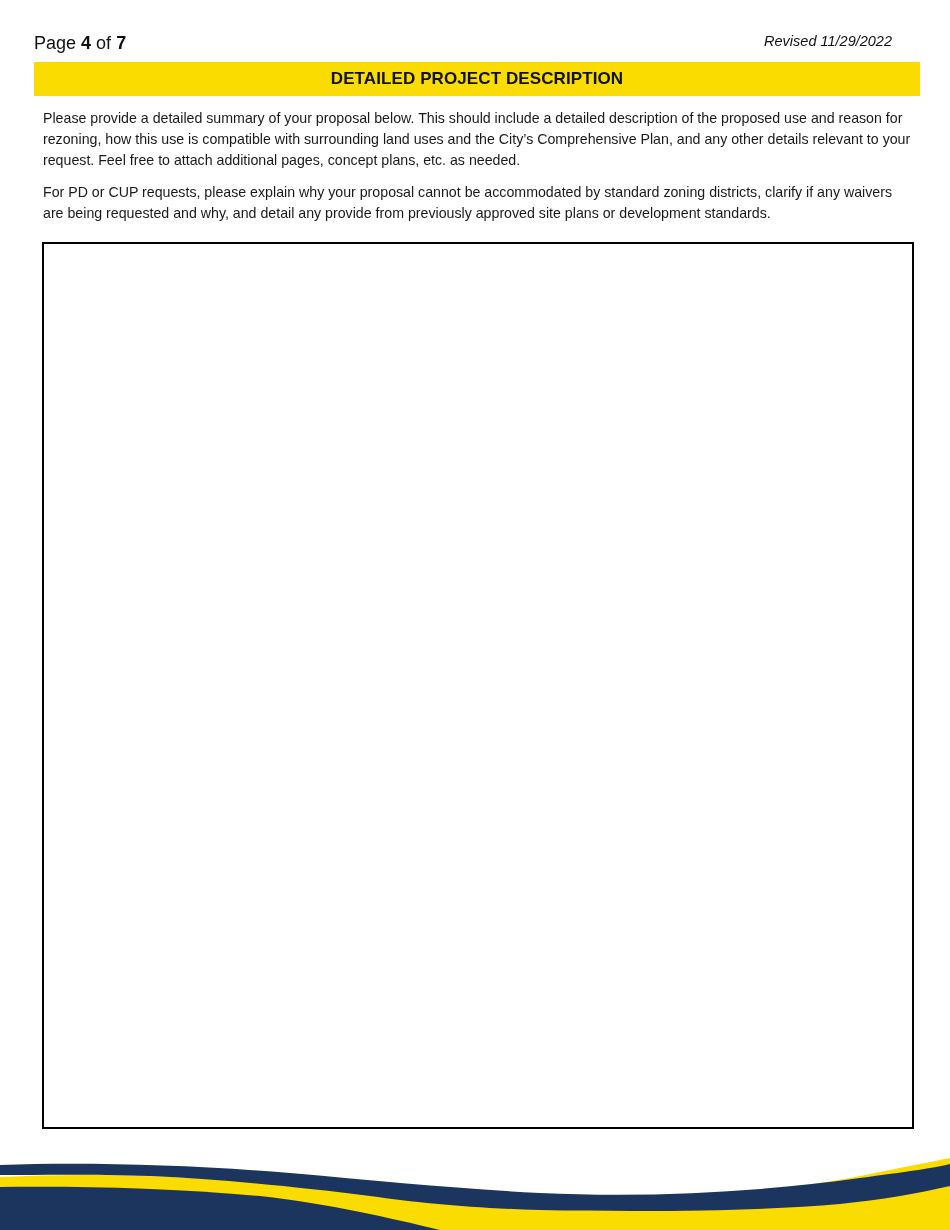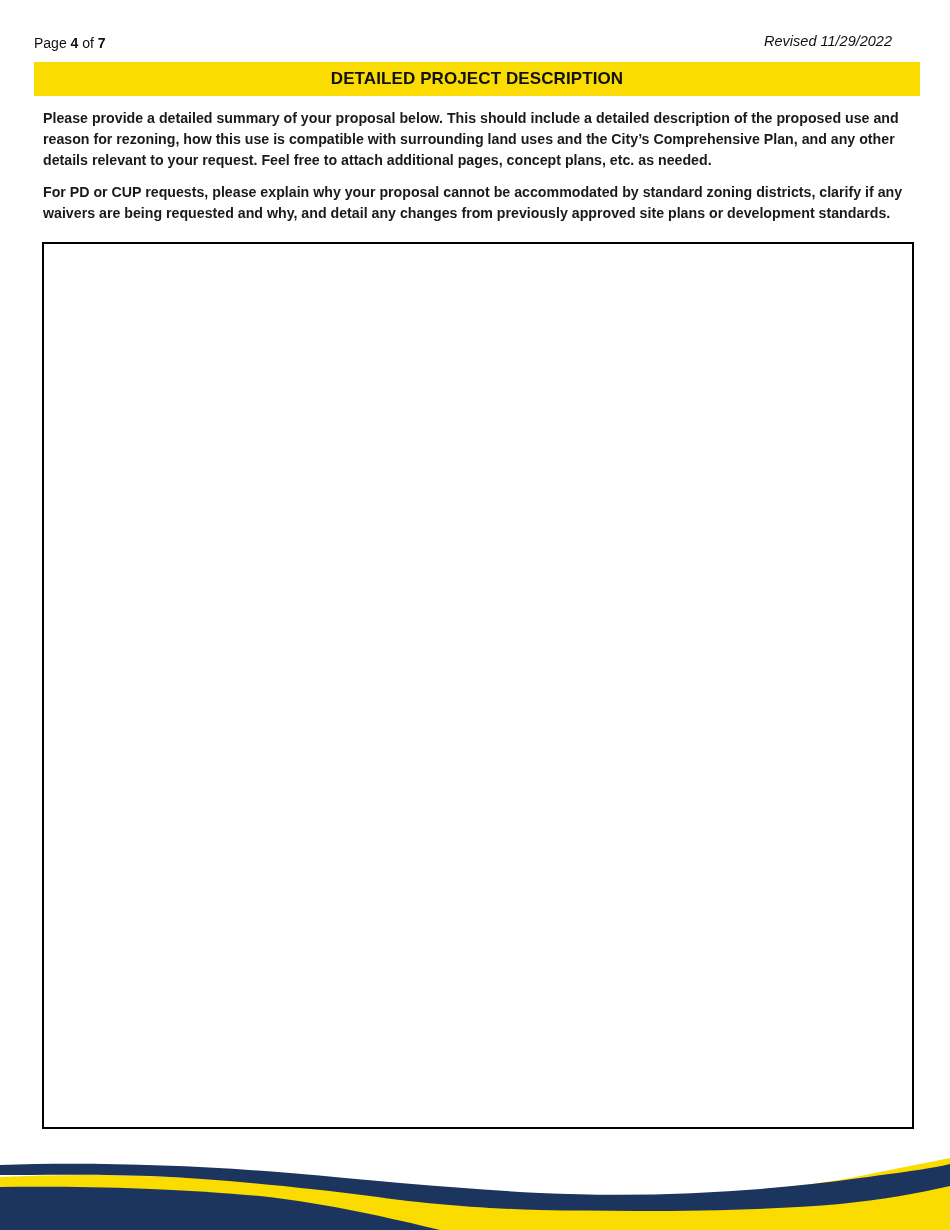--- a/index.html
+++ b/index.html
@@ -1,21 +1,21 @@
 <!DOCTYPE html>
 <html><head>
   <meta charset="utf-8">
   <style>
     * { box-sizing: border-box; margin: 0; padding: 0; }
     html, body { width: 950px; height: 1230px; background: #ffffff; overflow: hidden; }
     body { position: relative; font-family: "Liberation Sans", sans-serif; color: #1a1a1a; }
 
     .page-num {
       position: absolute; left: 34px; top: 34px;
-      font-size: 14px; line-height: 18px; color: #111;
+      font-size: 18px; line-height: 18px; color: #111;
     }
     .page-num b { font-weight: bold; }
 
     .revised {
       position: absolute; right: 58px; top: 32px;
       font-size: 14.5px; line-height: 18px; color: #111; font-style: italic;
     }
 
     .section-bar {
       position: absolute; left: 34px; top: 62px; width: 886px; height: 34px;
@@ -23,21 +23,21 @@
       display: flex; align-items: center; justify-content: center;
     }
     .section-bar h1 {
       font-size: 17px; font-weight: bold; color: #111; letter-spacing: 0.1px;
     }
 
     .instructions {
       position: absolute; left: 43px; top: 108px; width: 872px;
       font-size: 14.2px; line-height: 21px; color: #1a1a1a;
     }
-    .instructions p { margin-bottom: 11px; font-weight: bold; }
+    .instructions p { margin-bottom: 11px; }
 
     .description-box {
       position: absolute; left: 42px; top: 242px; width: 872px; height: 887px;
       border: 2px solid #000; background: #fff;
       resize: none; outline: none;
       font-family: "Liberation Sans", sans-serif; font-size: 14px; padding: 8px;
     }
 
     .footer-wave {
       position: absolute; left: 0; bottom: 0; width: 950px; height: 80px;
@@ -54,21 +54,21 @@
 </div>
 
 <div class="revised">Revised 11/29/2022</div>
 
 <div class="section-bar">
   <h1>DETAILED PROJECT DESCRIPTION</h1>
 </div>
 
 <div class="instructions">
   <p>Please provide a detailed summary of your proposal below. This should include a detailed description of the proposed use and reason for rezoning, how this use is compatible with surrounding land uses and the City’s Comprehensive Plan, and any other details relevant to your request. Feel free to attach additional pages, concept plans, etc. as needed.</p>
-  <p>For PD or CUP requests, please explain why your proposal cannot be accommodated by standard zoning districts, clarify if any waivers are being requested and why, and detail any changes from previously approved site plans or development standards.</p>
+  <p>For PD or CUP requests, please explain why your proposal cannot be accommodated by standard zoning districts, clarify if any waivers are being requested and why, and detail any provide from previously approved site plans or development standards.</p>
 </div>
 
 <textarea class="description-box" placeholder="" style=""></textarea>
 
 <svg class="footer-wave" viewBox="0 1150 950 80" preserveAspectRatio="none" xmlns="http://www.w3.org/2000/svg">
 
   <path d="M0,1177 C80,1173 160,1175 260,1182 C360,1190 440,1196 520,1198 C640,1202 760,1194 850,1178 C900,1168 930,1162 950,1158 L950,1230 L0,1230 Z" fill="#FADC00"></path>
 
   <path d="M0,1187 C80,1186 170,1188 260,1196 C330,1204 390,1218 440,1230 L0,1230 Z" fill="#1C355E"></path>
 

